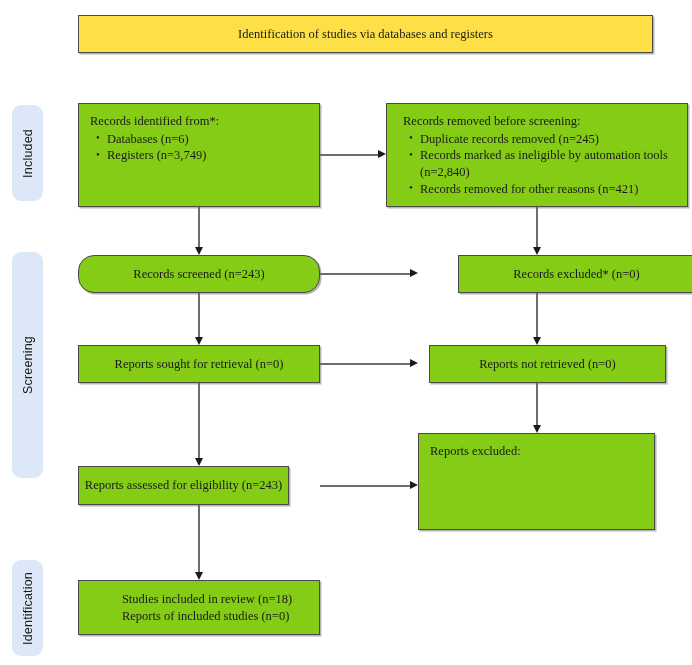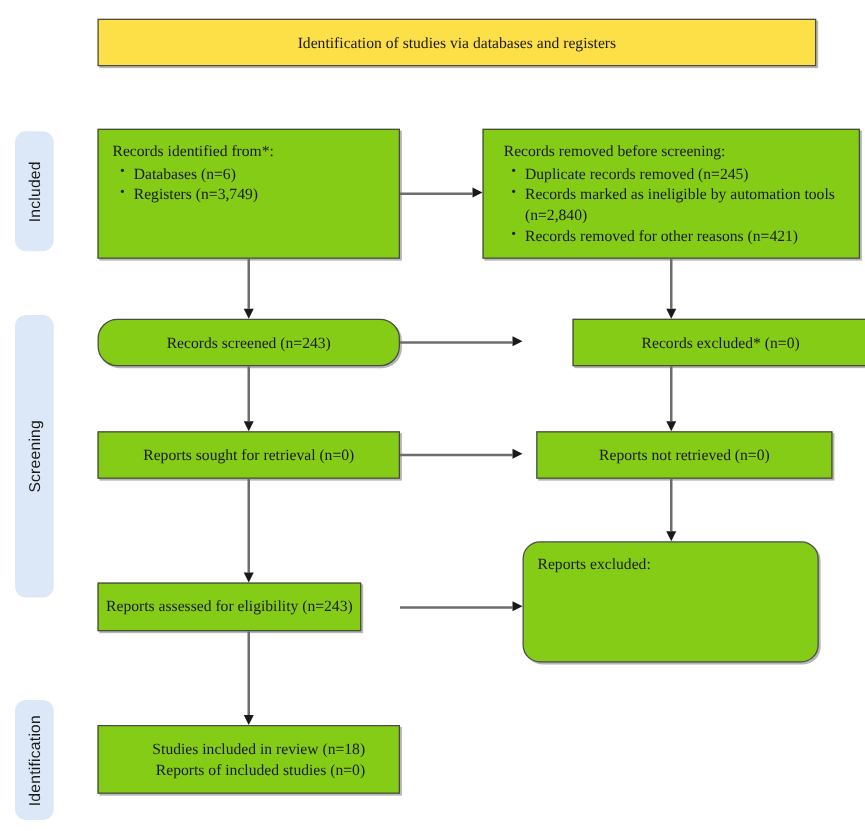--- a/index.html
+++ b/index.html
@@ -83,32 +83,32 @@
     line-height: 1.33;
     position: relative;
   }
   ul.node-list li::before {
     content: "\2022";
     position: absolute;
     left: -11px;
     top: -0.5px;
     font-size: 11px;
   }
-  .line2 { font-size: 12.5px; line-height: 1.33; text-align: right; }
+  .line2 { font-size: 12.5px; line-height: 1.33; }
 
   
   #node-header      { left: 78px;  top: 15px;  width: 575px; height: 38px; }
   #node-identified  { left: 78px;  top: 103px; width: 242px; height: 104px; }
   #node-removed     { left: 386px; top: 103px; width: 302px; height: 104px; padding-left: 16px; }
   #node-screened    { left: 78px;  top: 255px; width: 242px; height: 38px; border-radius: 16px; }
   #node-rec-excl    { left: 418px; top: 255px; width: 237px; height: 38px; margin-left: 40px; }
   #node-sought      { left: 78px;  top: 345px; width: 242px; height: 38px; }
   #node-not-retr    { left: 418px; top: 345px; width: 237px; height: 38px; margin-left: 11px; }
   #node-assessed    { left: 78px;  top: 466px; width: 211px; height: 39px; }
-  #node-rep-excl    { left: 418px; top: 433px; width: 237px; height: 97px; border-radius: 14px; }
+  #node-rep-excl    { left: 418px; top: 433px; width: 237px; height: 97px; }
   #node-included    { left: 78px;  top: 580px; width: 242px; height: 55px; }
   #node-included .node-text { padding-left: 16px; }
 
   
   .conn {
     position: absolute;
     background: #6d6d6d;
   }
   .conn.v { width: 1.6px; }
   .conn.h { height: 1.6px; }

